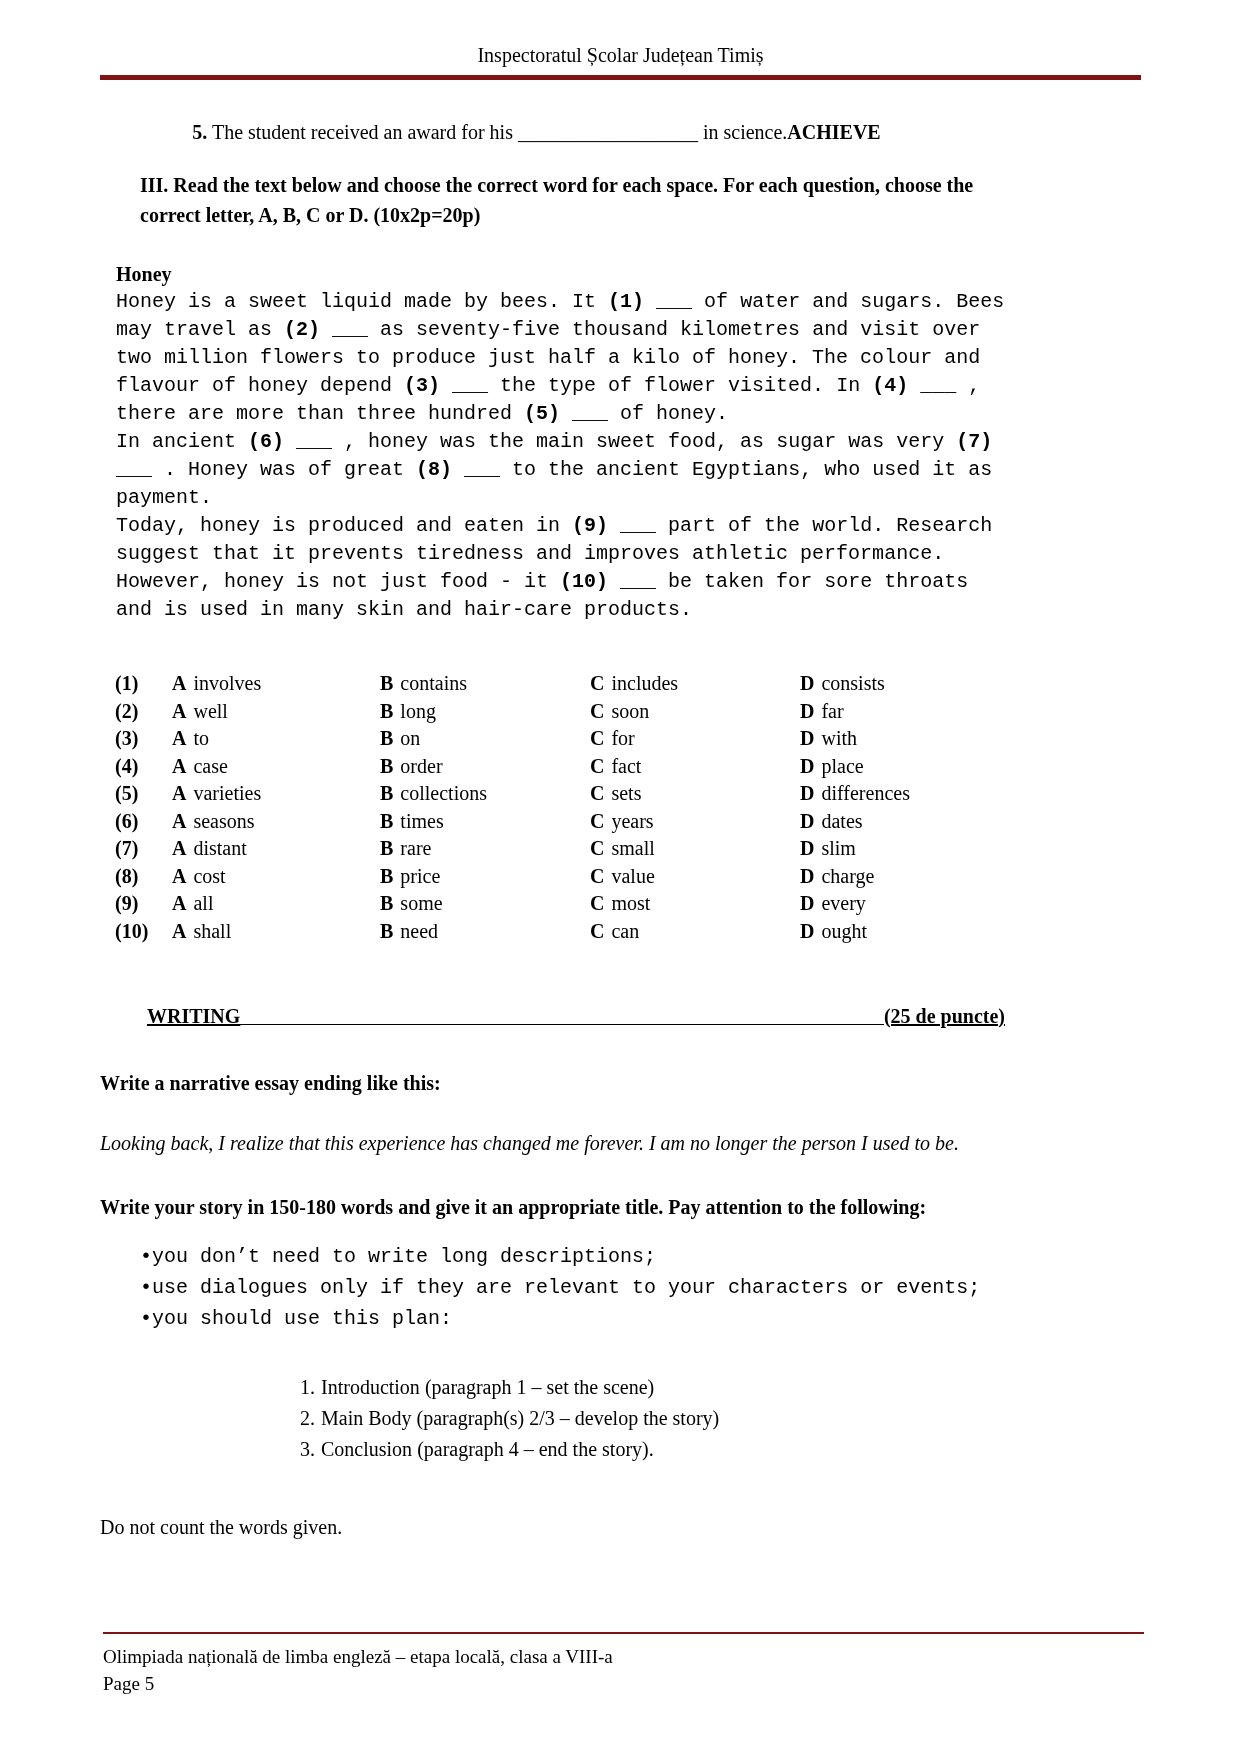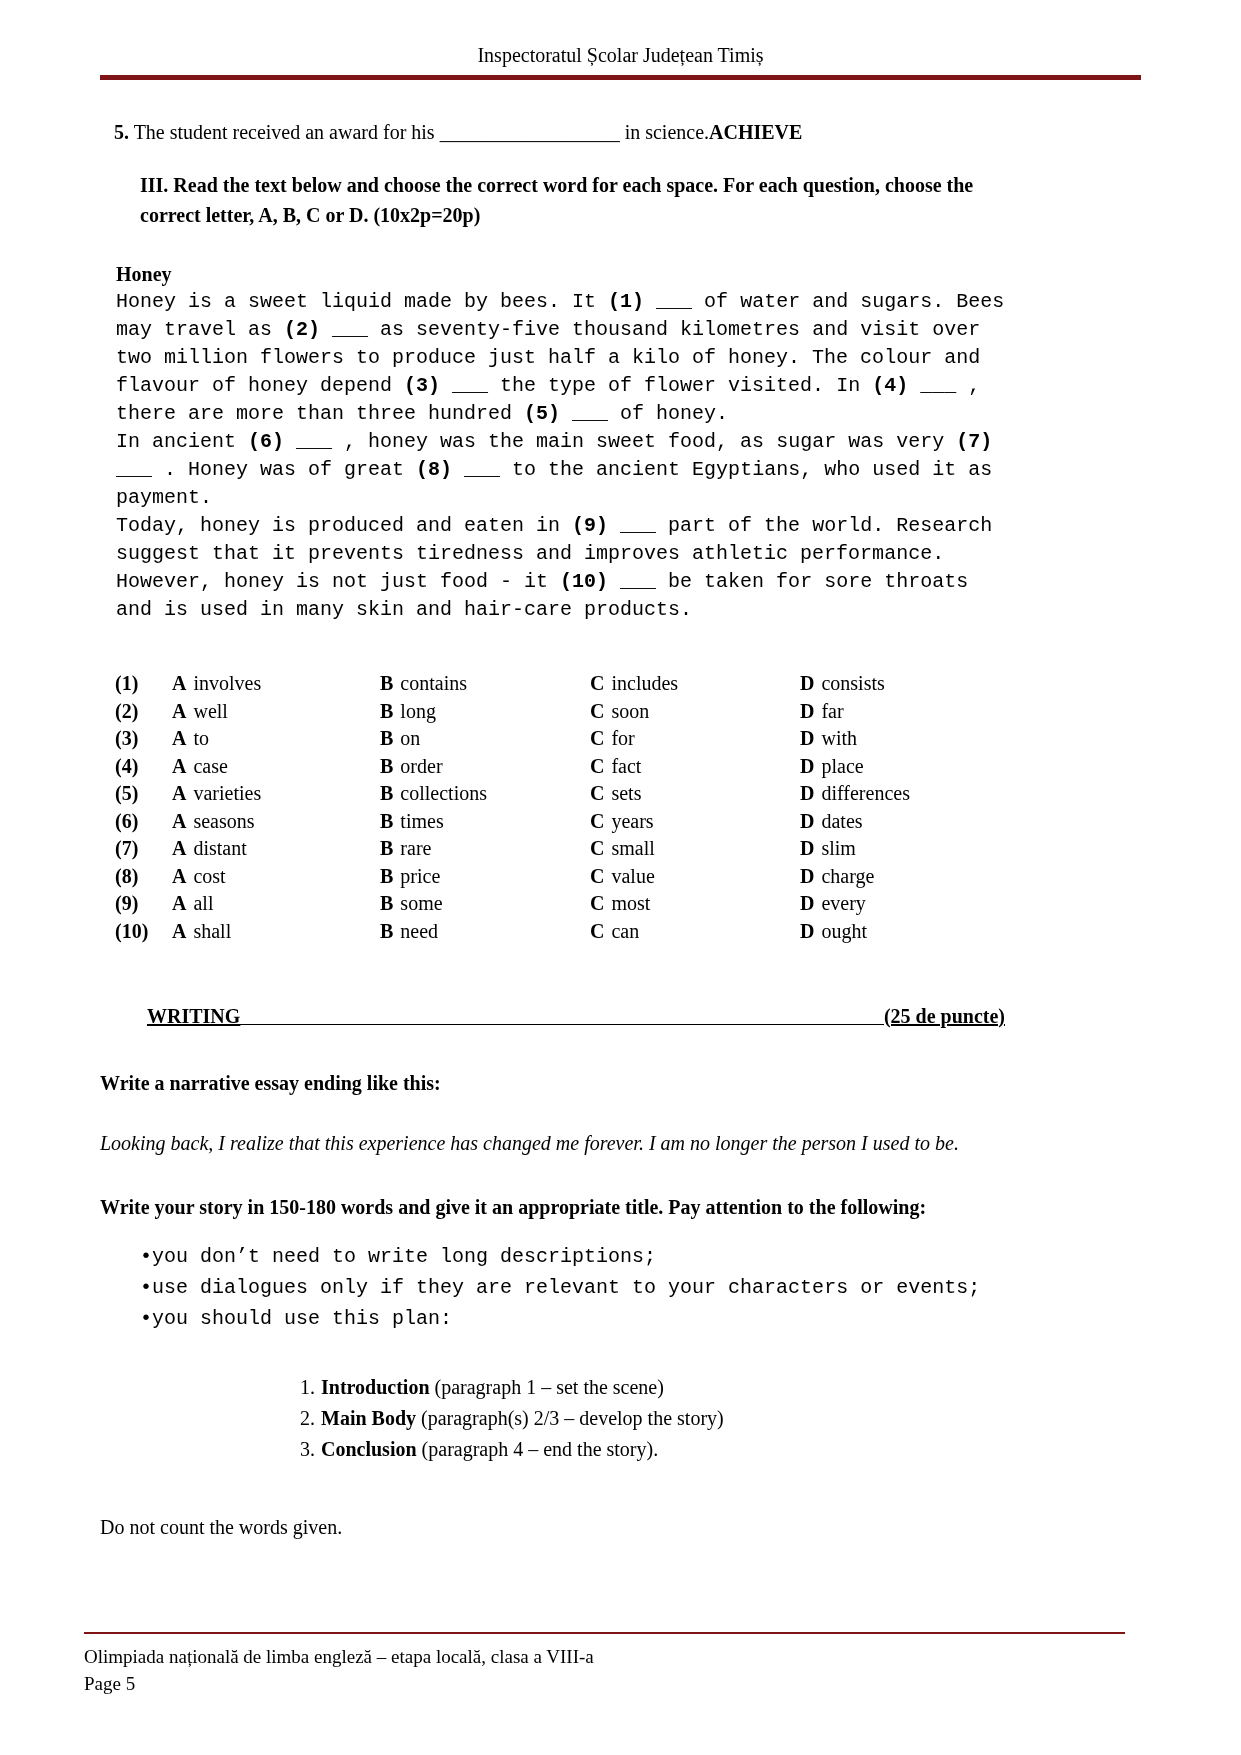--- a/index.html
+++ b/index.html
@@ -24,21 +24,21 @@
     height: 5px;
     background: #7f1416;
   }
 
   
   .content { margin-left: 100px; width: 905px; }
 
   .q5 {
     margin-top: 38px;
     display: flex;
-    justify-content: flex-start;
+    justify-content: center;
     padding-left: 14px;
     padding-right: 46px;
     line-height: 28px;
   }
   .q5 .keyword { font-weight: bold; white-space: nowrap; }
 
   .sec3 {
     margin-top: 24px;
     margin-left: 40px;
     font-weight: bold;
@@ -86,28 +86,28 @@
 
   .essay-prompt { margin-top: 40px; font-weight: bold; line-height: 28px; }
   .essay-quote  { margin-top: 32px; font-style: italic; line-height: 28px; }
   .story-instr  { margin-top: 36px; font-weight: bold; line-height: 28px; }
 
   .bullets { margin-top: 20px; margin-left: 40px; line-height: 31px; font-family: Liberation Mono, monospace; }
   .bullet-item::before { content: "\2022 "; }
 
   .plan { margin-top: 38px; margin-left: 200px; line-height: 31px; }
   .plan-num { margin-right: 6px; }
-  .plan-title { font-weight: bold; }
+  .plan-title { font-weight: normal; }
 
   .word-note { margin-top: 48px; line-height: 28px; }
 
   
   .doc-footer {
     position: absolute;
-    left: 84px;
+    left: 103px;
     top: 1632px;
     width: 1041px;
     border-top: 2.5px solid #7f1416;
     padding-top: 9px;
     font-size: 19px;
     line-height: 27px;
   }
 </style>
 </head>
 <body>

